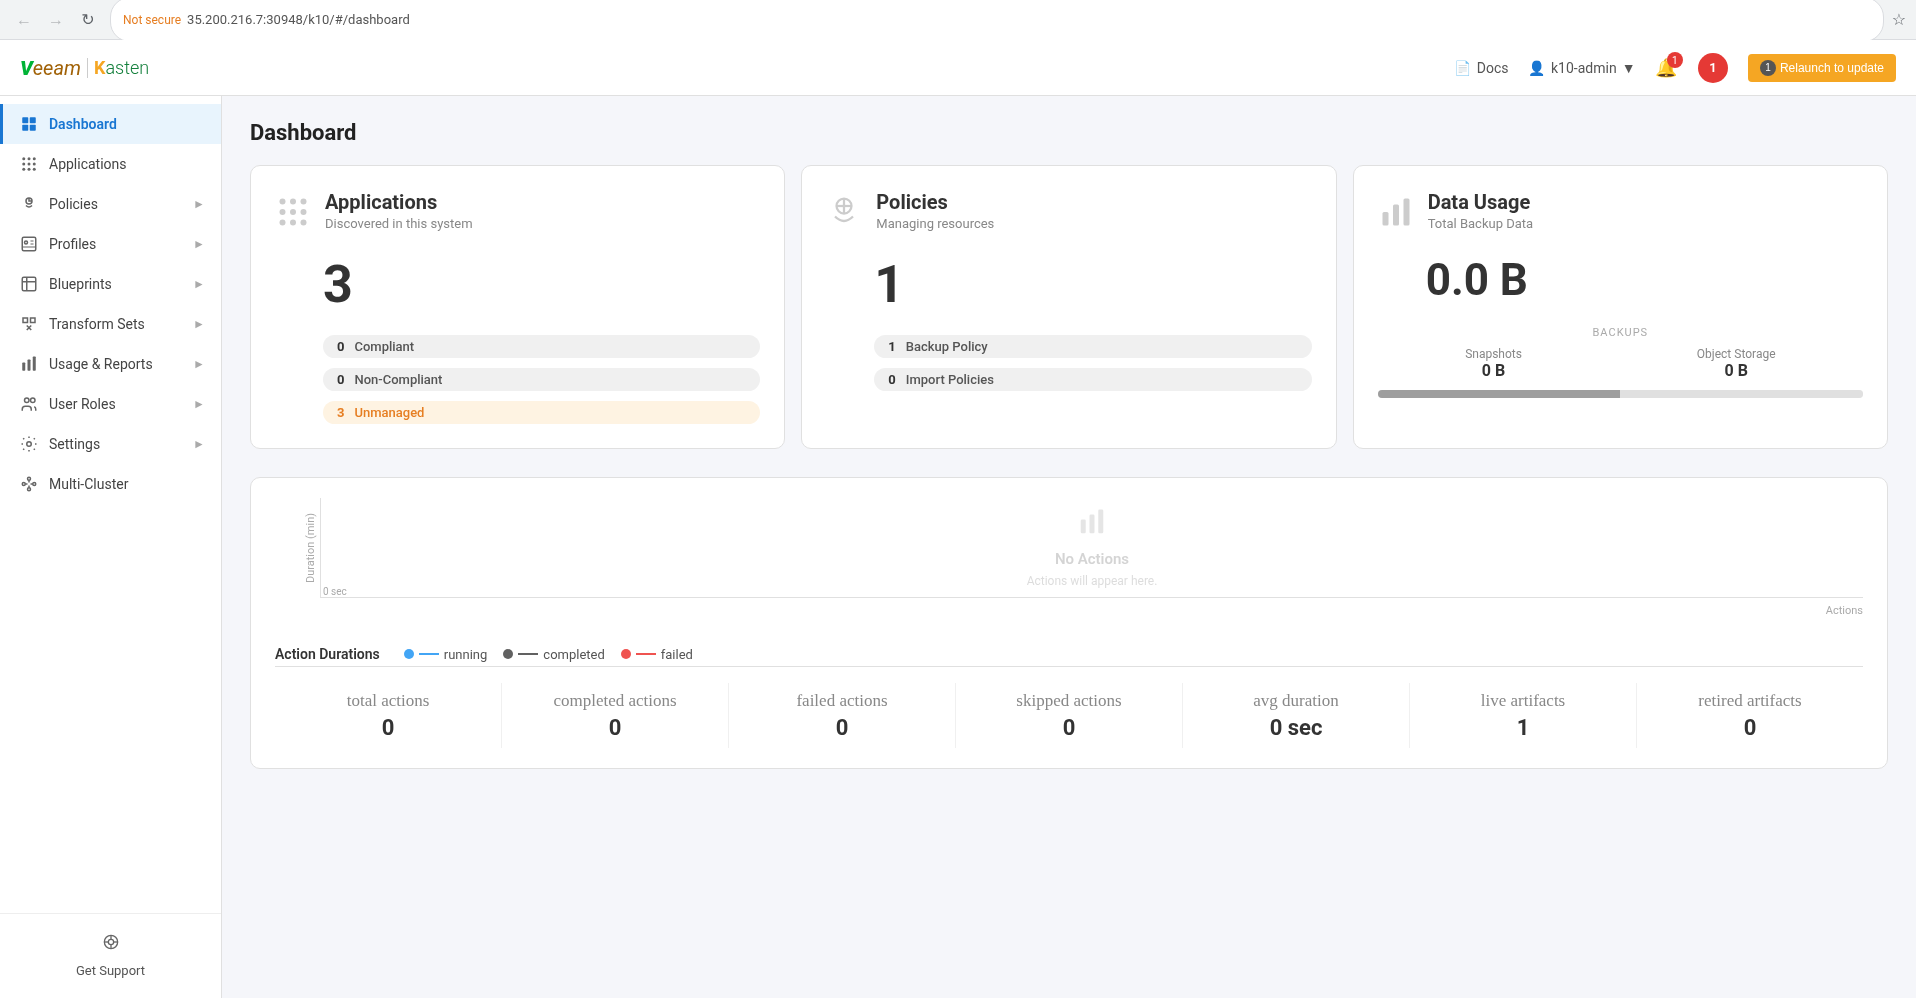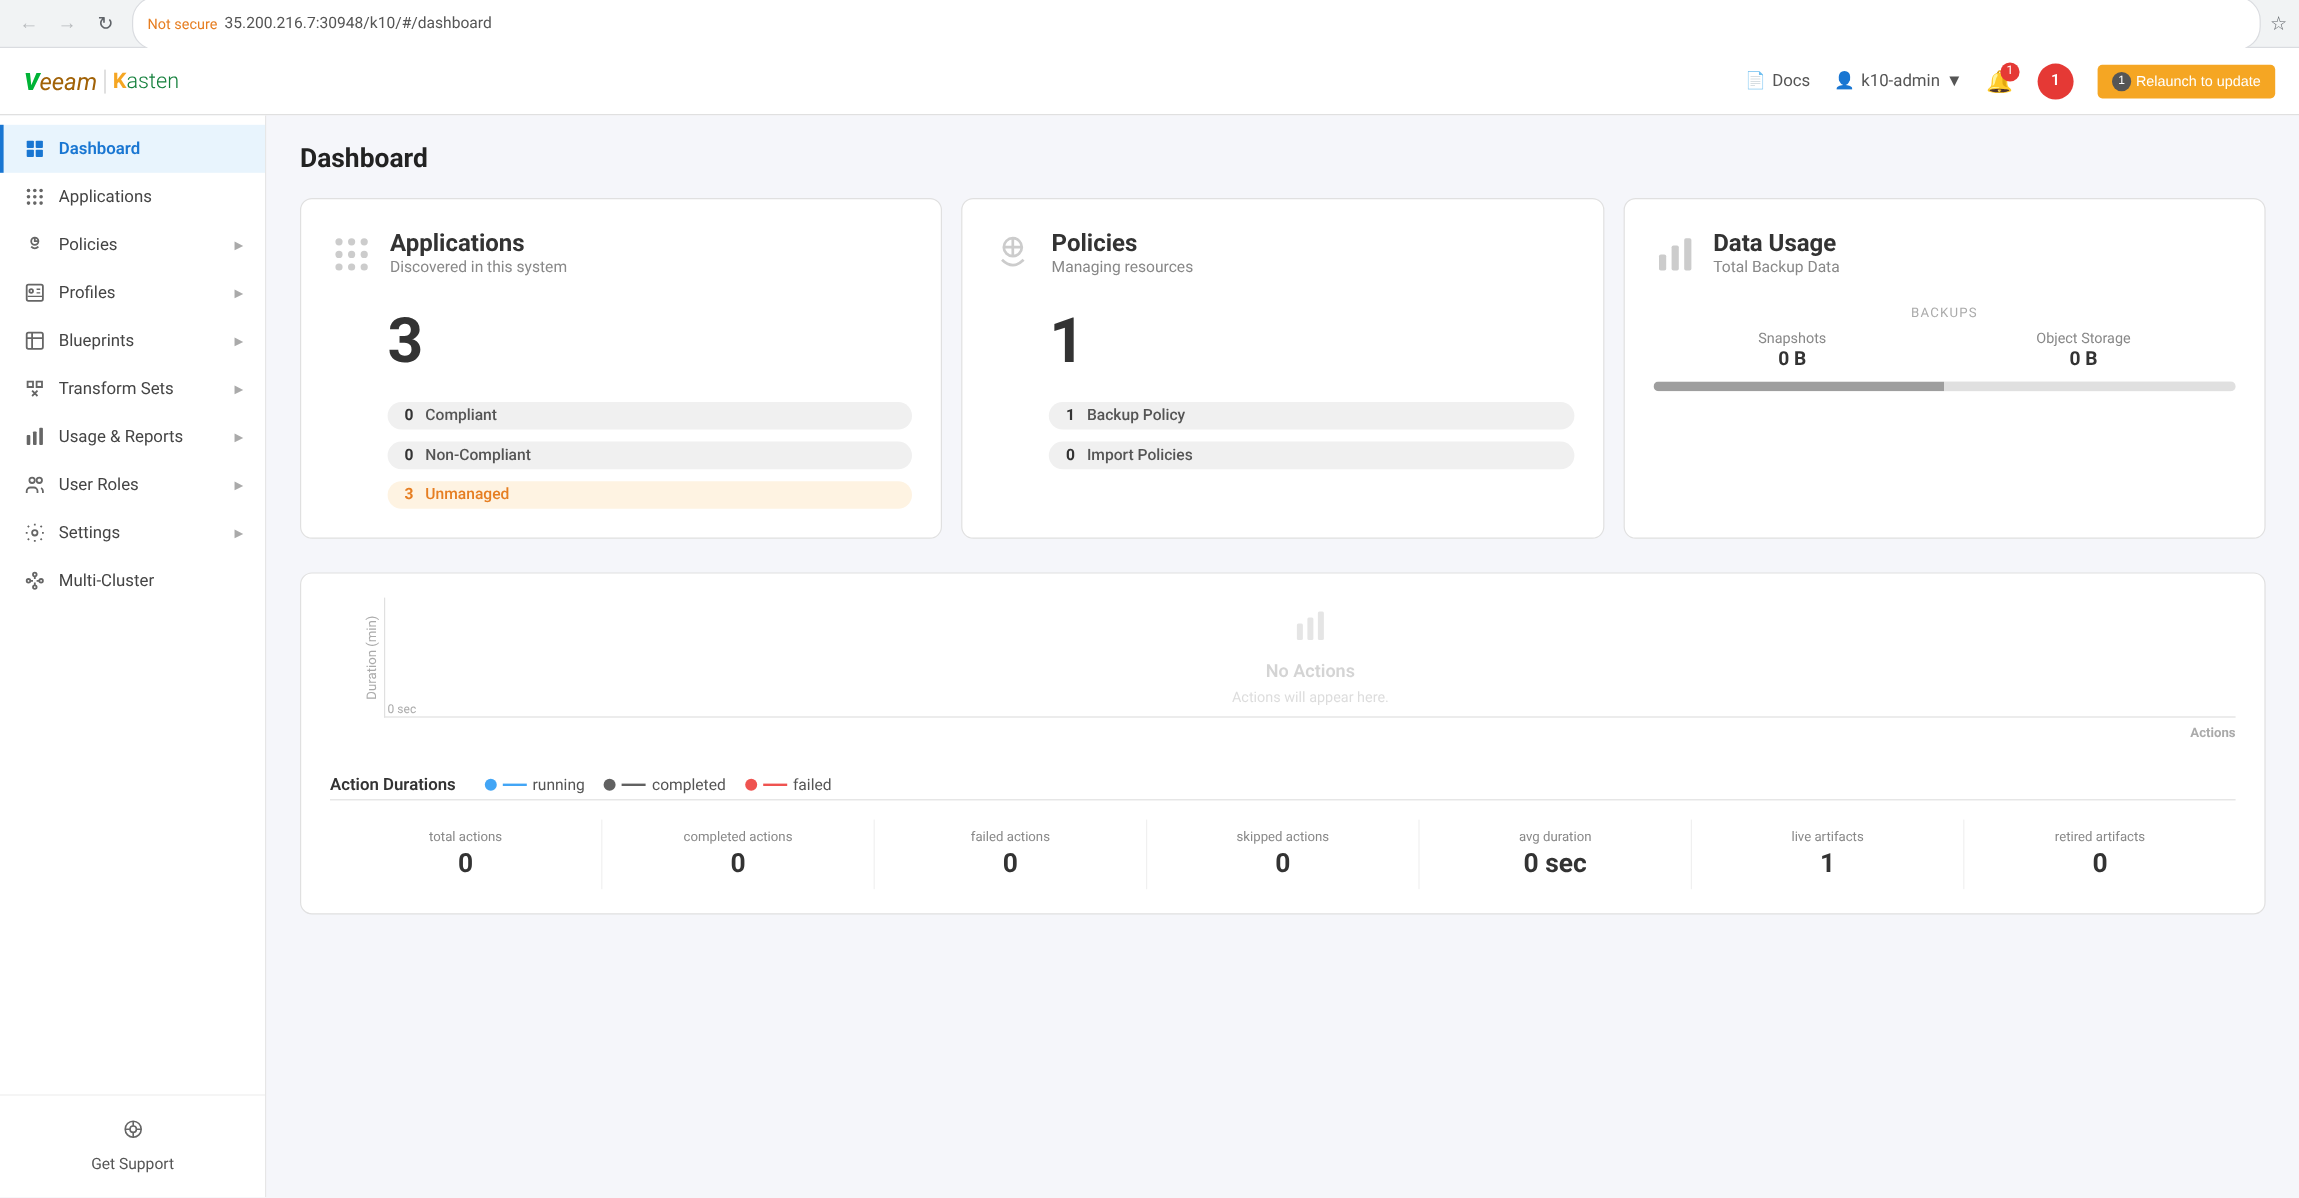--- a/index.html
+++ b/index.html
@@ -78,42 +78,42 @@
     .backup-item-label { font-size: 12px; color: #888; }
     .backup-item-value { font-size: 16px; font-weight: 700; color: #333; }
     .backup-bar-container { display: flex; height: 8px; border-radius: 4px; overflow: hidden; background: #eee; }
     .backup-bar-snapshots { background: #9e9e9e; width: 50%; }
     .backup-bar-objects { background: #e0e0e0; width: 50%; }
 
     
     .activity-section { background: #fff; border-radius: 10px; border: 1px solid #e0e0e0; padding: 20px 24px; margin-bottom: 24px; }
     .section-title { font-size: 20px; font-weight: 700; color: #222; margin-bottom: 16px; }
     .chart-area { position: relative; height: 100px; border-bottom: 1px solid #e0e0e0; border-left: 1px solid #e0e0e0; margin-bottom: 4px; display: flex; align-items: center; justify-content: center; }
-    .chart-x-label { position: absolute; bottom: -20px; right: 0; font-size: 11px; color: #aaa; font-weight: bold; }
+    .chart-x-label { position: absolute; bottom: -20px; right: 0; font-size: 11px; color: #aaa; }
     .y-axis-label { position: absolute; left: 2px; bottom: 0; font-size: 10px; color: #aaa; }
     .no-actions-overlay { display: flex; flex-direction: column; align-items: center; justify-content: center; gap: 6px; opacity: 0.5; }
     .no-actions-icon { font-size: 28px; color: #bbb; }
     .no-actions-text { font-size: 15px; color: #aaa; font-weight: 600; }
     .no-actions-sub { font-size: 12px; color: #bbb; }
 
     
     .chart-legend { display: flex; align-items: center; gap: 16px; margin-top: 24px; flex-wrap: wrap; }
     .legend-title { font-size: 14px; font-weight: 600; color: #333; margin-right: 8px; }
     .legend-item { display: flex; align-items: center; gap: 5px; font-size: 13px; color: #555; }
     .legend-dot { width: 10px; height: 10px; border-radius: 50%; }
     .legend-line { width: 20px; height: 2px; }
     .dot-running { background: #42a5f5; }
     .dot-completed { background: #616161; }
     .dot-failed { background: #ef5350; }
 
     
     .stats-row { display: flex; border-top: 1px solid #e0e0e0; padding-top: 16px; margin-top: 4px; }
     .stat-item { flex: 1; text-align: center; padding: 8px 4px; border-right: 1px solid #f0f0f0; }
     .stat-item:last-child { border-right: none; }
-    .stat-label { font-size: 11px; color: #888; text-transform: lowercase; margin-bottom: 4px; }
+    .stat-label { font-size: 17px; color: #888; text-transform: lowercase; margin-bottom: 4px; font-family: Liberation Serif, serif; }
     .stat-value { font-size: 22px; font-weight: 700; color: #333; }
 
     
     .chart-wrapper { position: relative; padding-left: 45px; padding-bottom: 20px; }
 
     
     .logo-wrap { display: flex; align-items: center; }
     .logo-v { color: #00b336; font-weight: 900; font-size: 20px; font-style: italic; }
     .logo-eeam { color: #a16207; font-weight: 400; font-size: 20px; font-style: italic; }
     .logo-sep { width: 1px; height: 20px; background: #ccc; margin: 0 6px; }
@@ -396,20 +396,21 @@
               <rect x="3" y="12" width="4" height="9" rx="1"></rect>
               <rect x="10" y="7" width="4" height="14" rx="1"></rect>
               <rect x="17" y="3" width="4" height="18" rx="1"></rect>
             </svg>
           </span>
           <div class="card-title-block">
             <div class="card-title">Data Usage</div>
             <div class="card-subtitle">Total Backup Data</div>
           </div>
         </div>
+        <div class="data-amount">0.0 B</div>
         <div class="backups-section">
           <div class="backups-label">BACKUPS</div>
           <div class="backups-row">
             <div class="backup-item">
               <div class="backup-item-label">Snapshots</div>
               <div class="backup-item-value">0 B</div>
             </div>
             <div class="backup-item">
               <div class="backup-item-label">Object Storage</div>
               <div class="backup-item-value">0 B</div>

